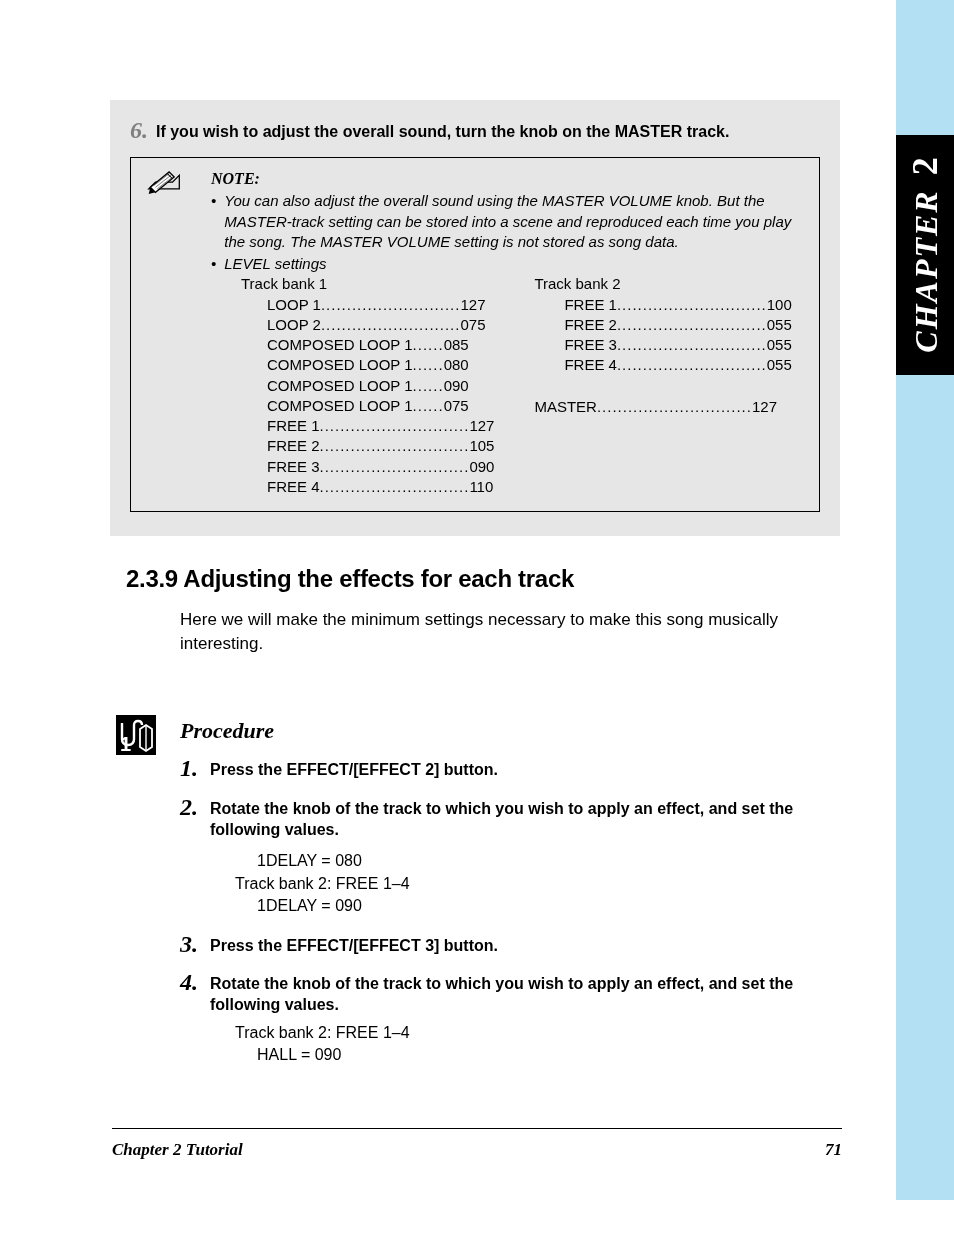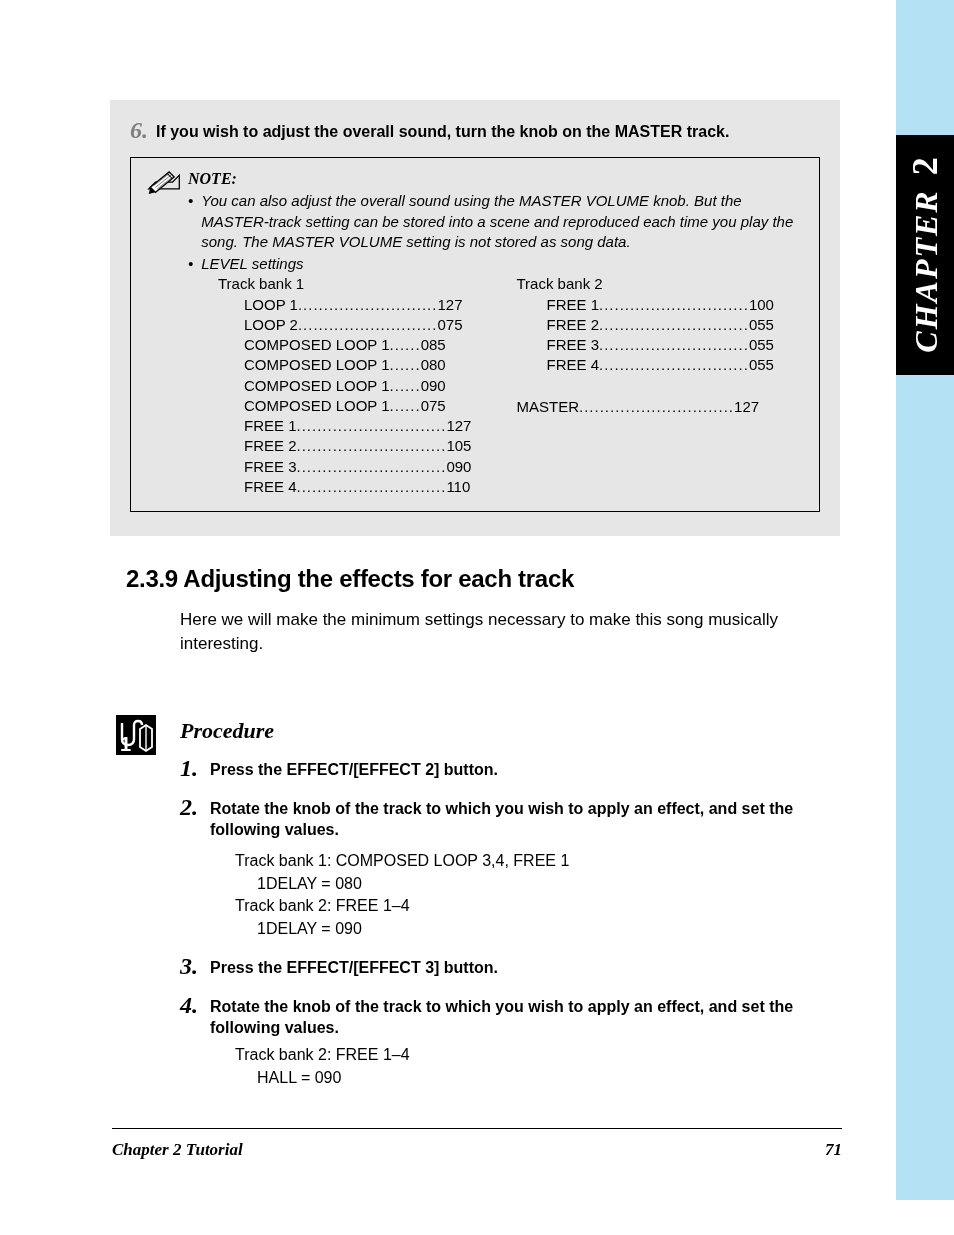--- a/index.html
+++ b/index.html
@@ -83,21 +83,21 @@
     font-weight: bold;
     font-size: 16px;
     line-height: 1.3;
     padding-top: 4px;
   }
   .note-box {
     margin-top: 14px;
     border: 1.5px solid #000;
     padding: 10px 14px 14px 14px;
     display: flex;
-    gap: 5px;
+    gap: 28px;
     font-size: 15px;
     line-height: 1.35;
   }
   .note-icon {
     flex-shrink: 0;
     width: 38px;
     display: flex;
     align-items: flex-start;
     justify-content: center;
   }
@@ -344,21 +344,20 @@
     <div class="s-row">
       <span class="s-num">1.</span>
       <span class="s-text">Press the EFFECT/[EFFECT 2] button.</span>
     </div>
     <div style="height:8px"></div>
     <div class="s-row">
       <span class="s-num">2.</span>
       <span class="s-text">Rotate the knob of the track to which you wish to apply an effect, and set the following values.</span>
     </div>
     <div class="s-sub">
-      <div>Track bank 1: COMPOSED LOOP 3,4, FREE 1</div>
       <div class="s-indent">1DELAY = 080</div>
       <div>Track bank 2: FREE 1–4</div>
       <div class="s-indent">1DELAY = 090</div>
     </div>
     <div class="s-row">
       <span class="s-num">3.</span>
       <span class="s-text">Press the EFFECT/[EFFECT 3] button.</span>
     </div>
     <div style="height:8px"></div>
     <div class="s-row">

